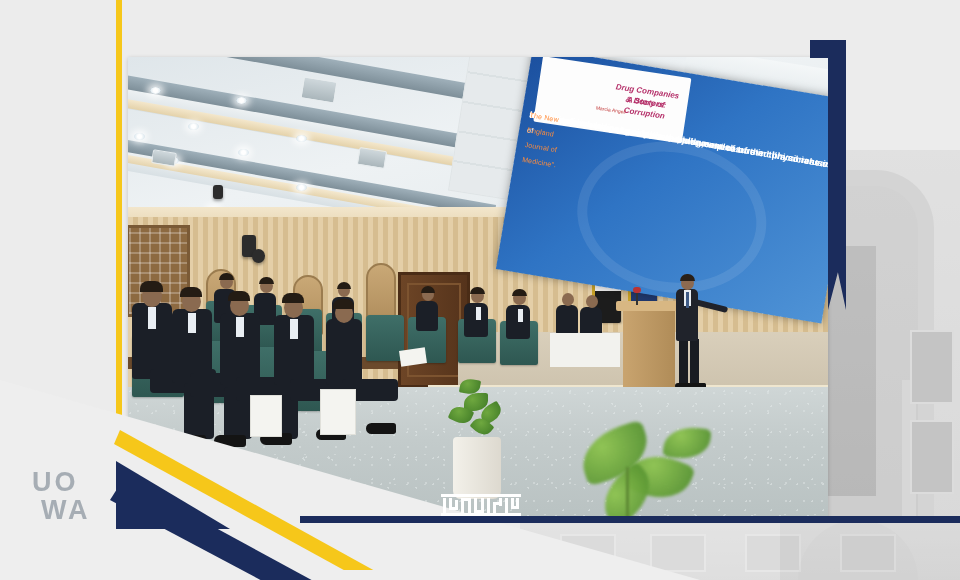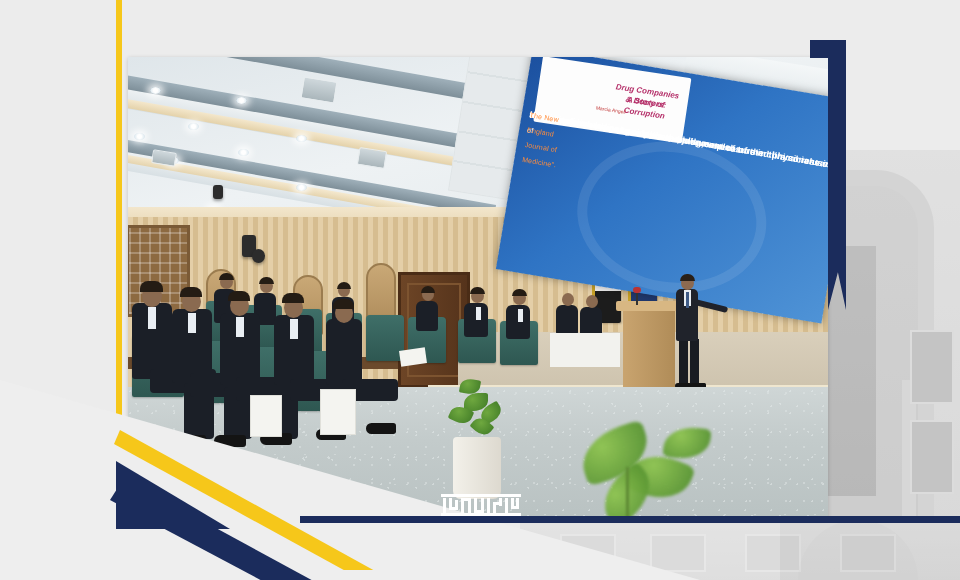--- a/index.html
+++ b/index.html
@@ -421,20 +421,24 @@
   <div class="corner-navy-top"></div>
   <div class="corner-navy"></div>
 
   <div class="white-wedge"></div>
   <div class="rib-navy"></div>
   <div class="rib-yellow"></div>
   <div class="tri-navy"></div>
 
   <div class="bottom-bar"></div>
 
+  <div class="uowa">
+    <div class="l1">UO</div>
+    <div class="l2">WA</div>
+  </div>
 
   <div class="kufic">
     <div class="bar" style="left:0;top:0;width:80px;height:3px;"></div>
     <div class="bar" style="left:0;top:19px;width:80px;height:3px;"></div>
     <div class="bar" style="left:2px;top:4px;width:3px;height:15px;"></div>
     <div class="bar" style="left:8px;top:4px;width:3px;height:9px;"></div>
     <div class="bar" style="left:8px;top:13px;width:9px;height:3px;"></div>
     <div class="bar" style="left:14px;top:6px;width:3px;height:7px;"></div>
     <div class="bar" style="left:20px;top:4px;width:3px;height:15px;"></div>
     <div class="bar" style="left:20px;top:4px;width:10px;height:3px;"></div>

